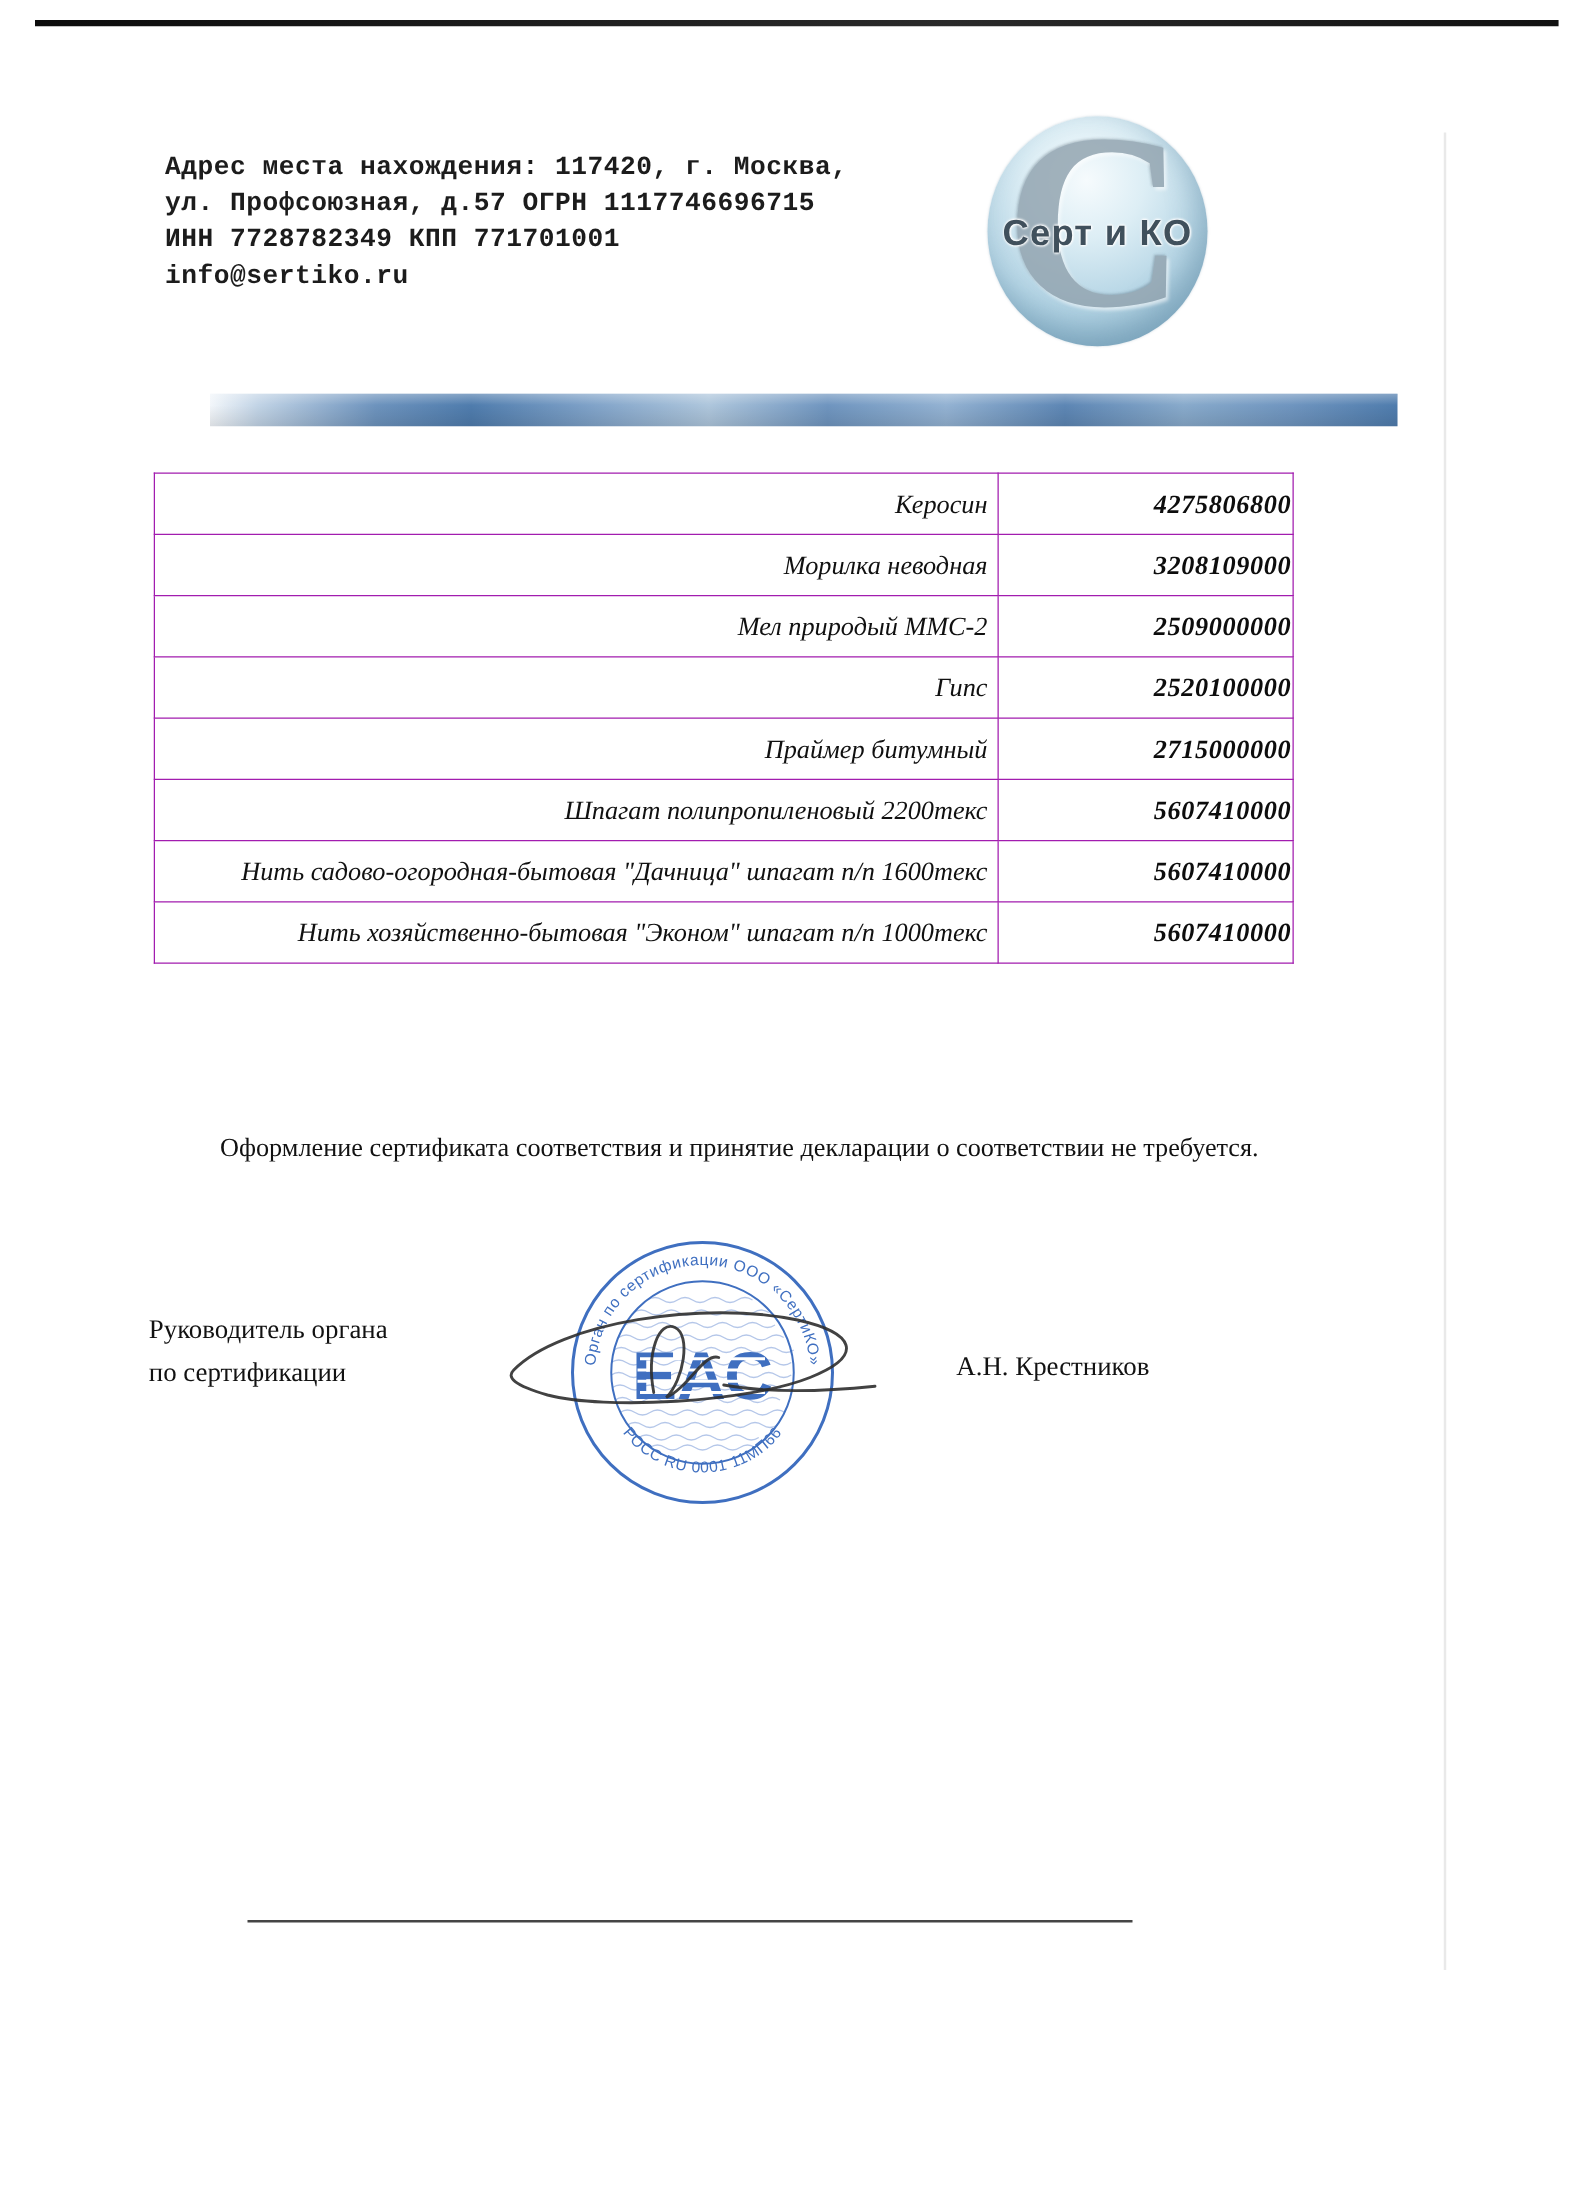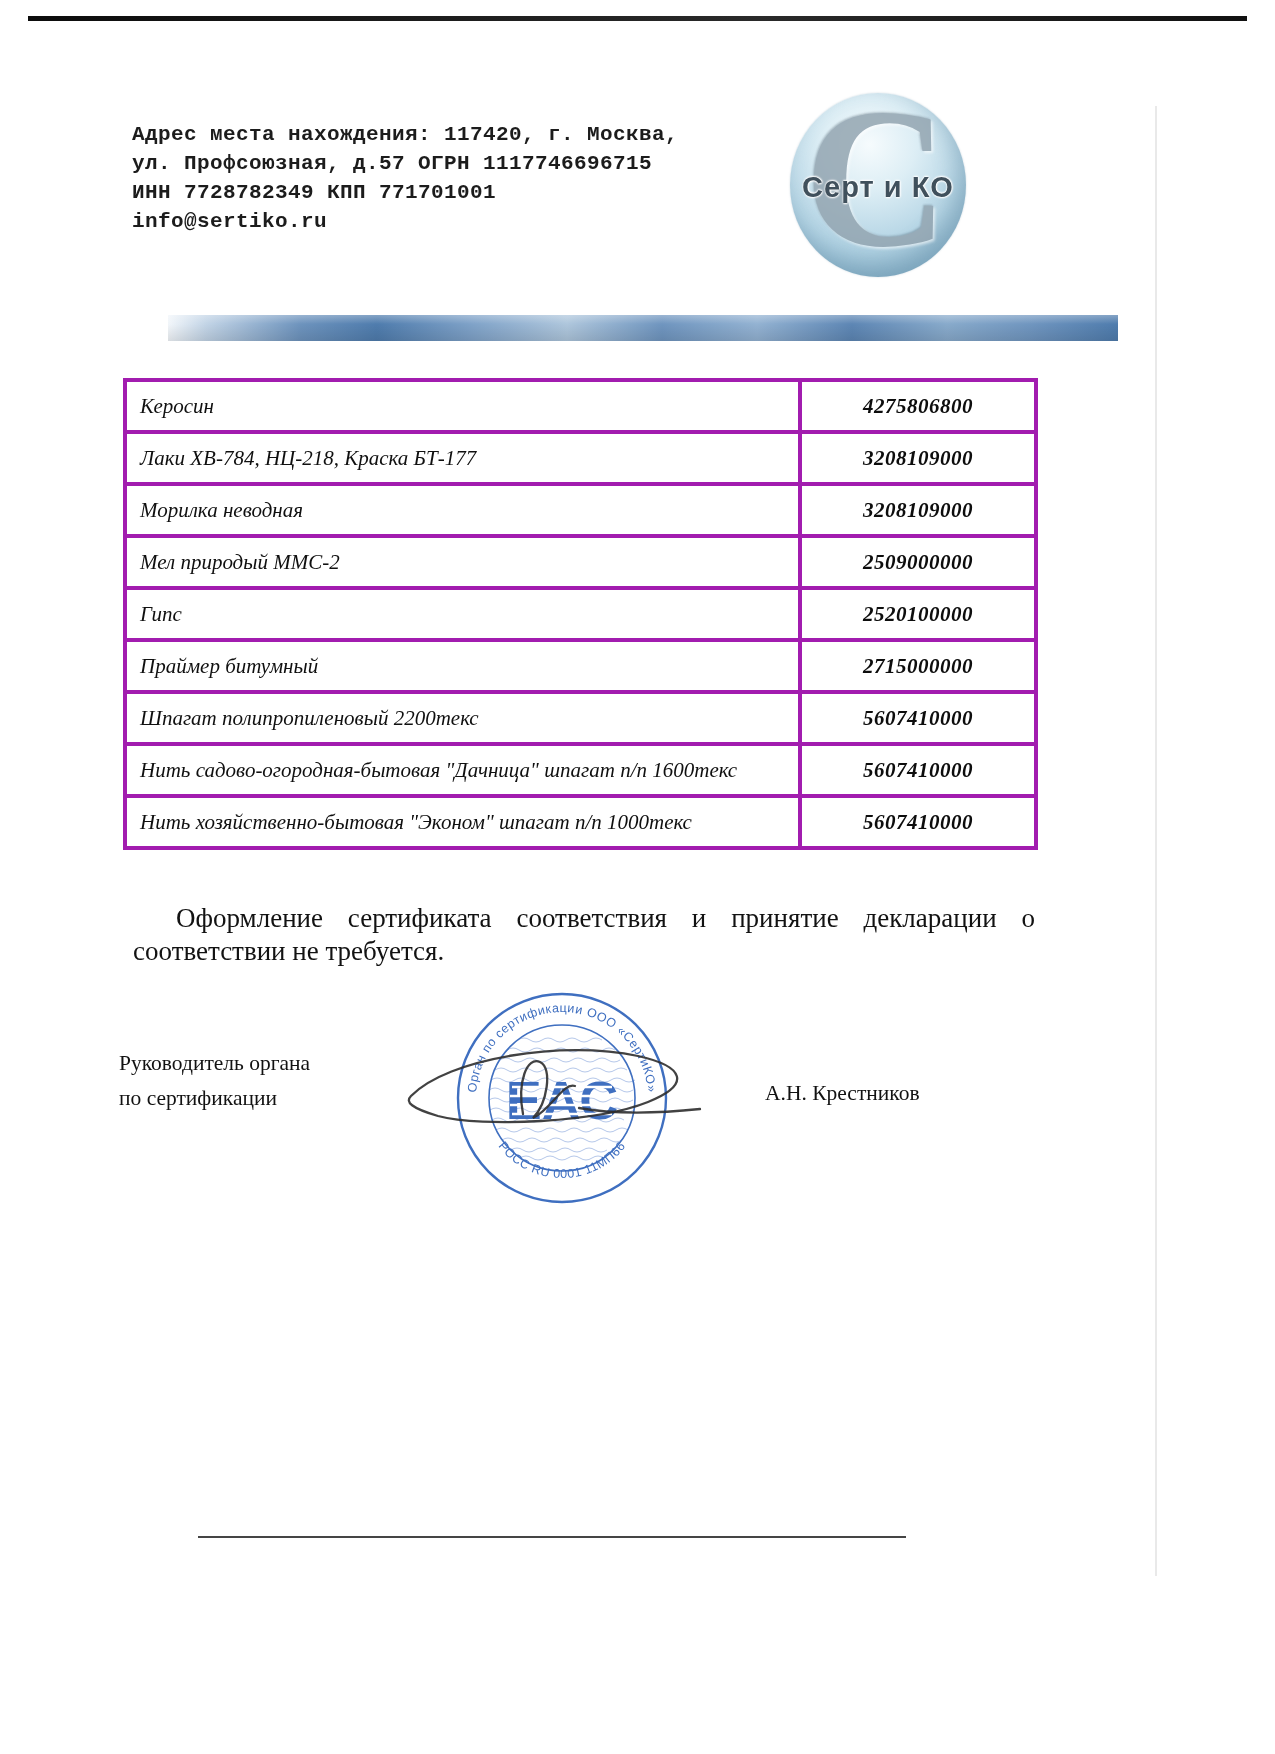--- a/index.html
+++ b/index.html
@@ -57,35 +57,36 @@
         #f2f6fa 0%, #c2d4e6 4%, #6d93bd 14%, #4f7cad 22%, #7fa2c8 32%,
         #aec6dc 42%, #6f95bf 52%, #93b2d2 62%, #5d86b4 72%, #88aacb 82%,
         #6f95bf 91%, #4f7cad 100%);
   }
 
   table.codes-table {
     position: absolute; left: 95px; top: 362px; width: 911px;
     border-collapse: collapse; table-layout: fixed;
   }
   table.codes-table td {
-    border: 4px solid #a21caf;
+    border: 1px solid #a21caf;
     height: 46px; vertical-align: middle;
     font-size: 21px;
+    text-align: right;
   }
   td.product-name {
     font-style: italic; padding-left: 13px; padding-right: 8px; color: #101010;
   }
   td.hs-code {
     text-align: center; font-weight: bold; font-style: italic;
     letter-spacing: 0.5px; color: #0d0d0d;
   }
 
   .note {
     position: absolute; left: 105px; top: 886px; width: 902px;
-    font-size: 27px; line-height: 33px; text-align: justify;
+    font-size: 21px; line-height: 33px; text-align: justify;
     text-indent: 43px; color: #121212;
   }
 
   .sig-role {
     position: absolute; left: 91px; top: 1030px;
     font-size: 21.5px; line-height: 35px; color: #121212;
   }
   .signer {
     position: absolute; left: 737px; top: 1065px;
     font-size: 21.5px; color: #121212;
@@ -130,24 +131,20 @@
 
   <table class="codes-table">
     <colgroup>
         <col style="width:675px">
         <col style="width:236px">
       </colgroup>
     <tbody>
       <tr>
         <td class="product-name">Керосин</td>
         <td class="hs-code">4275806800</td>
-      </tr>
-      <tr>
-        <td class="product-name">Лаки ХВ-784, НЦ-218, Краска БТ-177</td>
-        <td class="hs-code">3208109000</td>
       </tr>
       <tr>
         <td class="product-name">Морилка неводная</td>
         <td class="hs-code">3208109000</td>
       </tr>
       <tr>
         <td class="product-name">Мел природый ММС-2</td>
         <td class="hs-code">2509000000</td>
       </tr>
       <tr>

